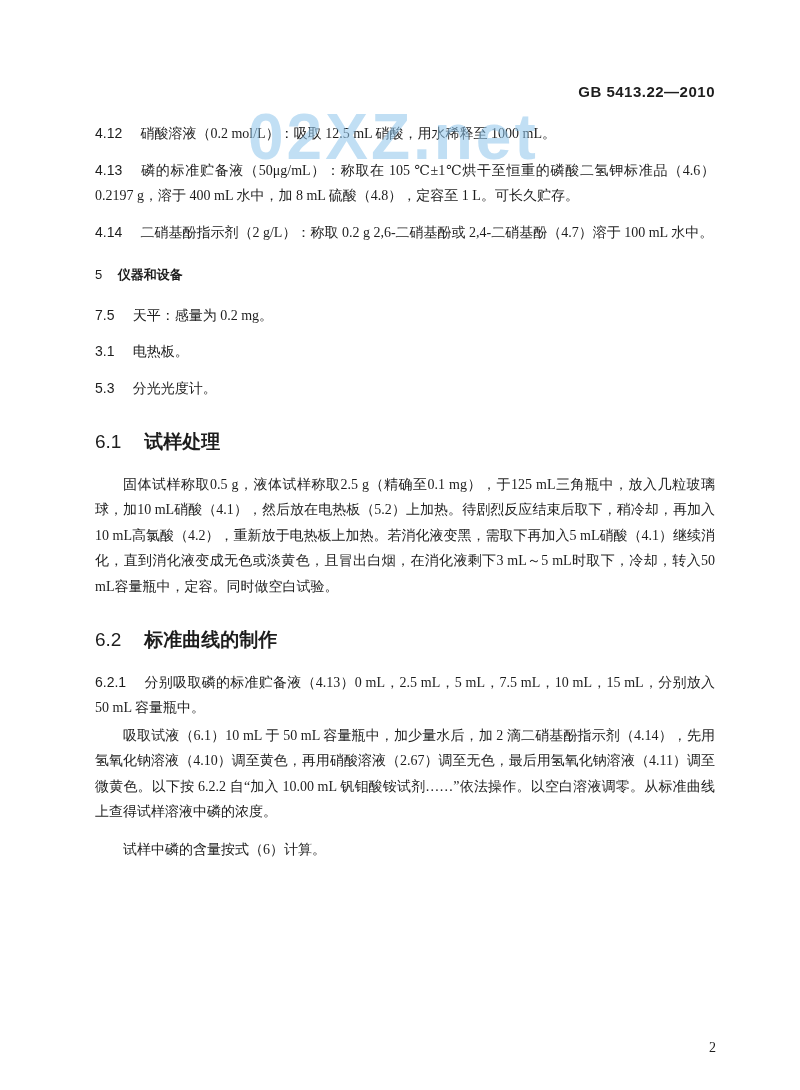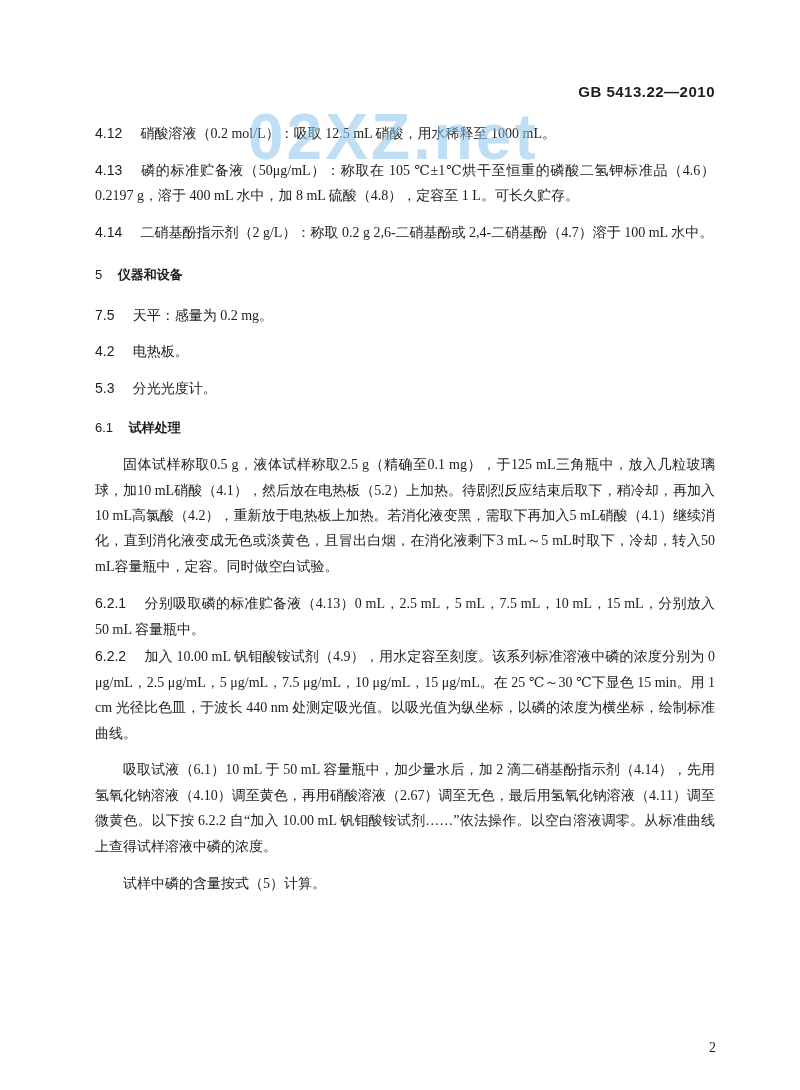--- a/index.html
+++ b/index.html
@@ -53,22 +53,22 @@
   }
   .heading {
     font-family: "Liberation Sans", "DejaVu Sans", sans-serif;
     font-weight: 700;
     font-size: 13px;
     margin: 18px 0 16px;
   }
   .subheading {
     font-family: "Liberation Sans", "DejaVu Sans", sans-serif;
     font-weight: 700;
-    font-size: 13px;
-    margin: 15px 0 12px;
+    font-size: 19px;
+    margin: 24px 0 12px;
   }
   .heading .num, .subheading .num { margin-right: 1.2em; }
   p.para { margin: 0 0 12px; text-indent: 2em; text-align: justify; }
   .page-number {
     position: absolute;
     right: 84px;
     bottom: 34px;
     font-size: 14px;
   }
 </style>
@@ -99,46 +99,46 @@
 
     <p class="heading">
       <span class="num">5</span><span>仪器和设备</span>
     </p>
 
     <p class="clause">
       <span class="num">7.5</span><span>天平：感量为 0.2 mg。</span>
     </p>
 
     <p class="clause">
-      <span class="num">4.2</span><span>电热板。</span>
+      <span class="num">3.1</span><span>电热板。</span>
     </p>
 
     <p class="clause">
       <span class="num">5.3</span><span>分光光度计。</span>
     </p>
 
 
     <p class="subheading">
       <span class="num">6.1</span><span>试样处理</span>
     </p>
 
     <p class="para">固体试样称取0.5 g，液体试样称取2.5 g（精确至0.1 mg），于125 mL三角瓶中，放入几粒玻璃球，加10 mL硝酸（4.1），然后放在电热板（5.2）上加热。待剧烈反应结束后取下，稍冷却，再加入10 mL高氯酸（4.2），重新放于电热板上加热。若消化液变黑，需取下再加入5 mL硝酸（4.1）继续消化，直到消化液变成无色或淡黄色，且冒出白烟，在消化液剩下3 mL～5 mL时取下，冷却，转入50 mL容量瓶中，定容。同时做空白试验。</p>
 
+    <p class="subheading">
+      <span class="num">6.2</span><span>标准曲线的制作</span>
+    </p>
 
     <p class="clause-tight clause">
       <span class="num">6.2.1</span><span>分别吸取磷的标准贮备液（4.13）0 mL，2.5 mL，5 mL，7.5 mL，10 mL，15 mL，分别放入 50 mL 容量瓶中。</span>
     </p>
 
-    <p class="clause">
-      <span class="num">6.2.2</span><span>加入 10.00 mL 钒钼酸铵试剂（4.9），用水定容至刻度。该系列标准溶液中磷的浓度分别为 0 μg/mL，2.5 μg/mL，5 μg/mL，7.5 μg/mL，10 μg/mL，15 μg/mL。在 25 ℃～30 ℃下显色 15 min。用 1 cm 光径比色皿，于波长 440 nm 处测定吸光值。以吸光值为纵坐标，以磷的浓度为横坐标，绘制标准曲线。</span>
-    </p>
 
 
     <p class="para">吸取试液（6.1）10 mL 于 50 mL 容量瓶中，加少量水后，加 2 滴二硝基酚指示剂（4.14），先用氢氧化钠溶液（4.10）调至黄色，再用硝酸溶液（2.67）调至无色，最后用氢氧化钠溶液（4.11）调至微黄色。以下按 6.2.2 自“加入 10.00 mL 钒钼酸铵试剂……”依法操作。以空白溶液调零。从标准曲线上查得试样溶液中磷的浓度。</p>
 
 
-    <p class="para">试样中磷的含量按式（5）计算。</p>
+    <p class="para">试样中磷的含量按式（6）计算。</p>
 
   </div>
 
   <div class="page-number">2</div>
 
 </div>
 
 </body></html>

